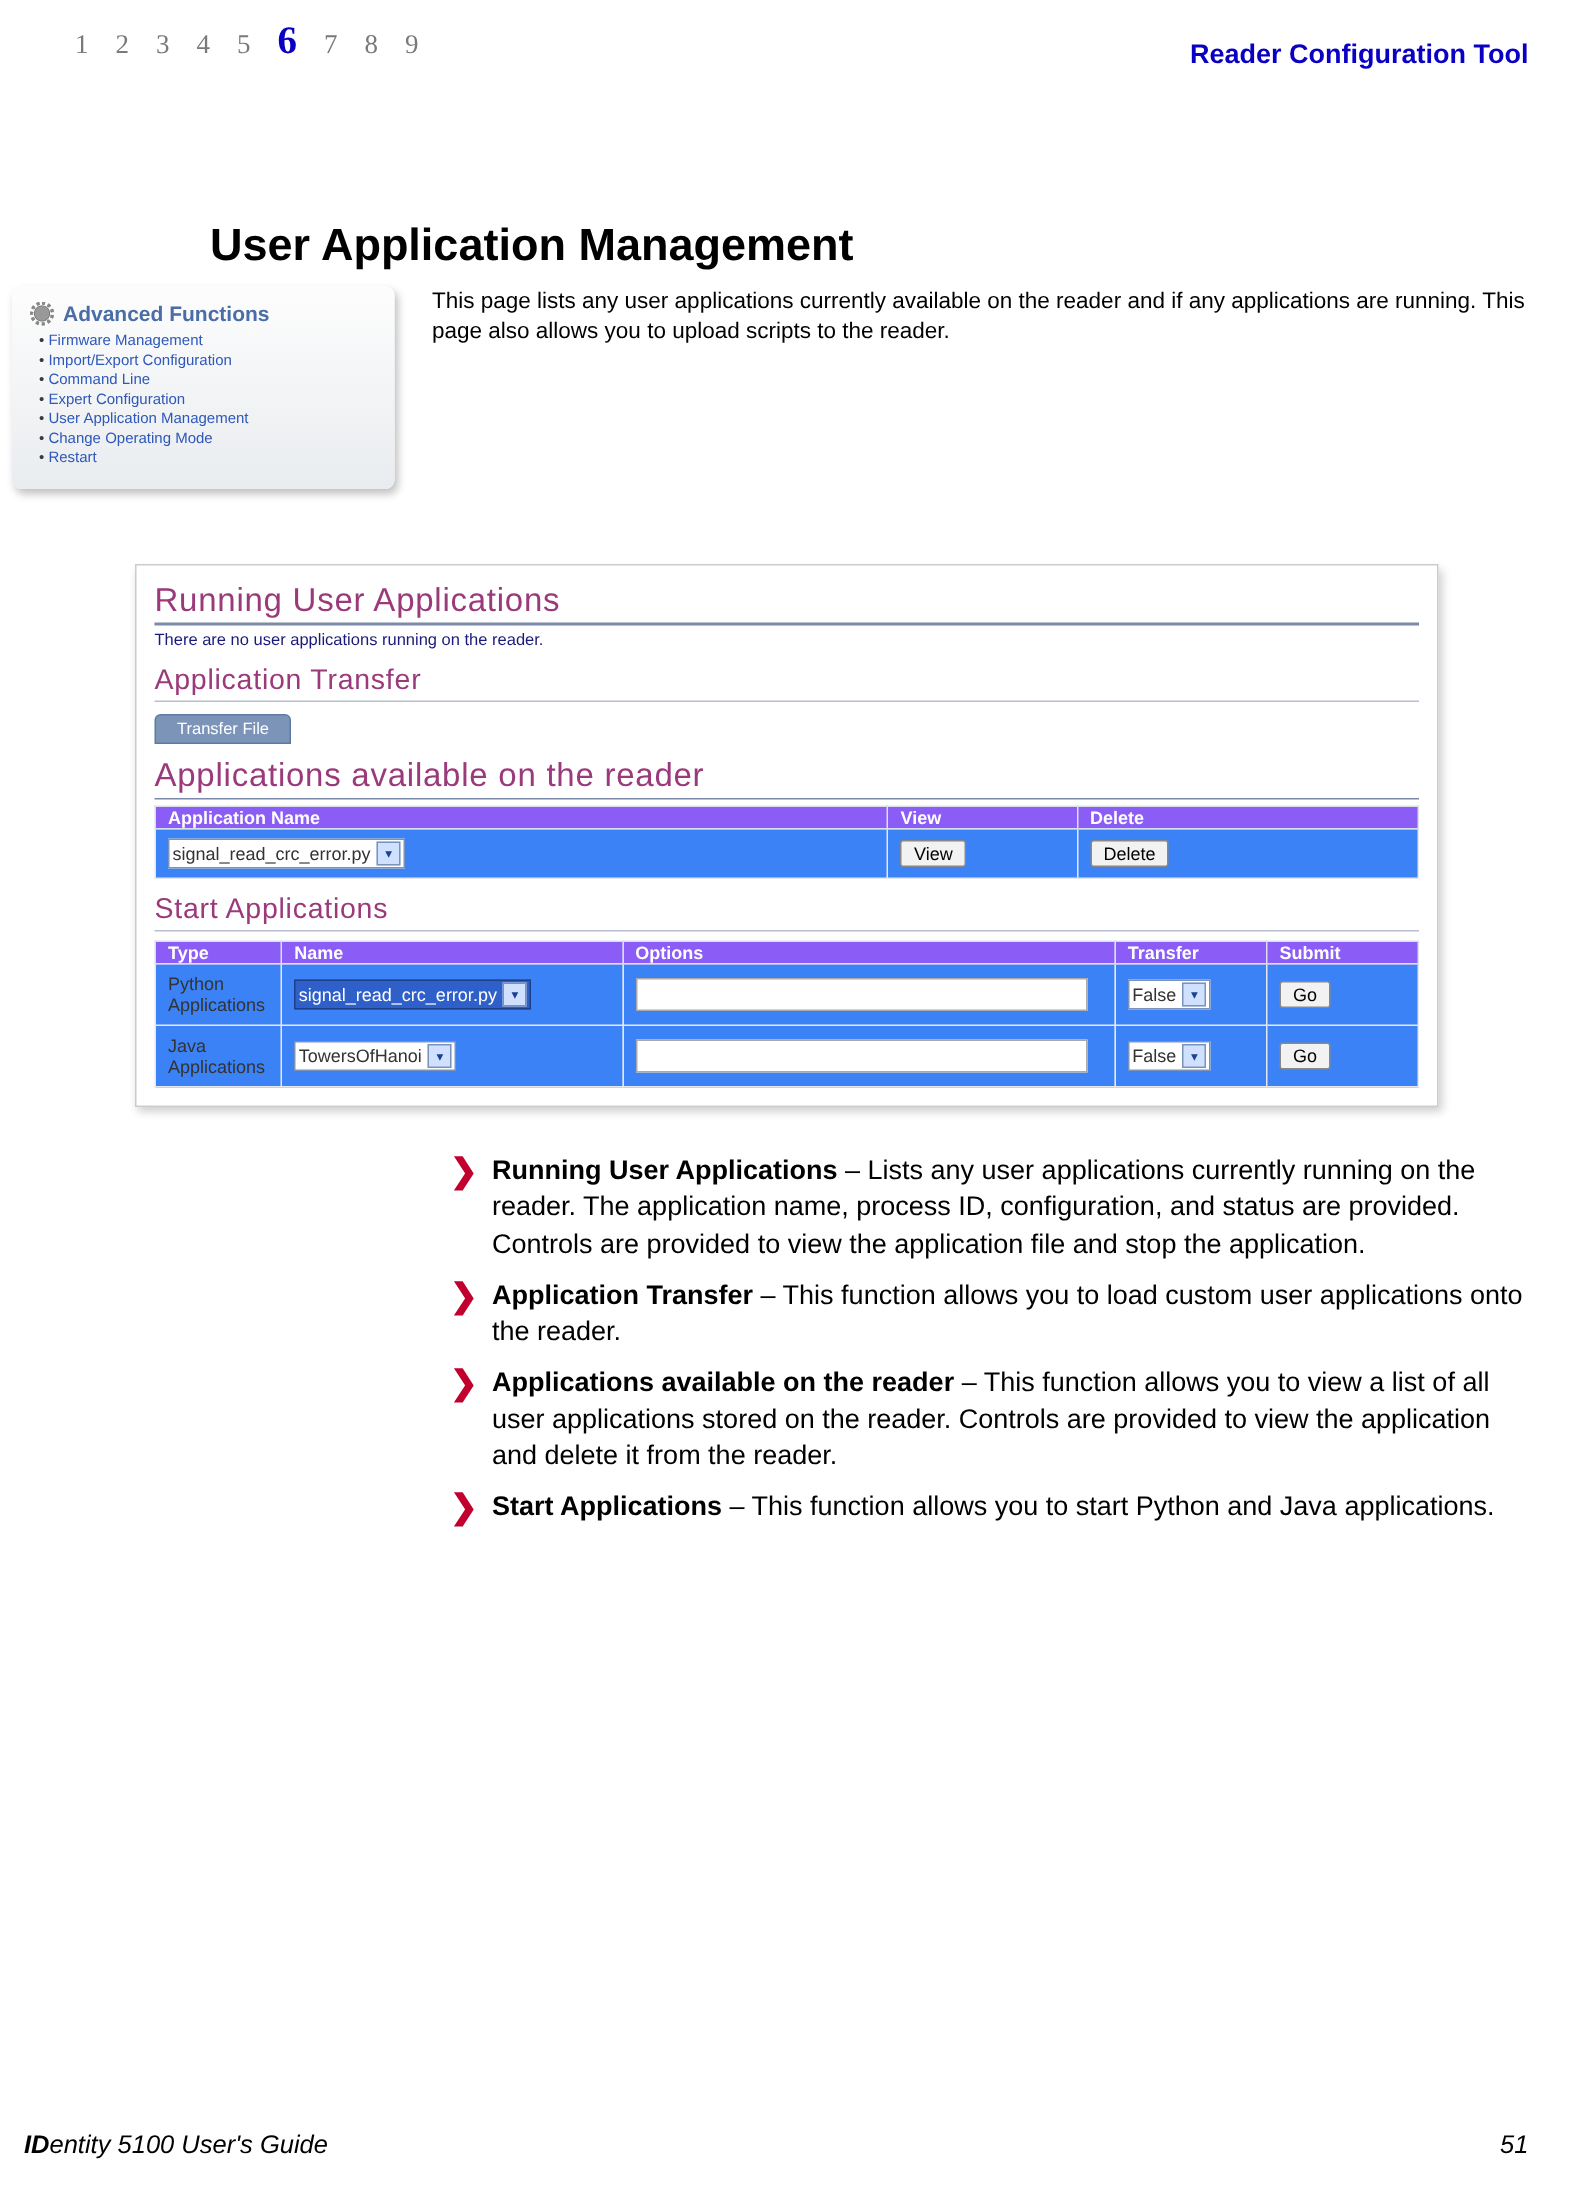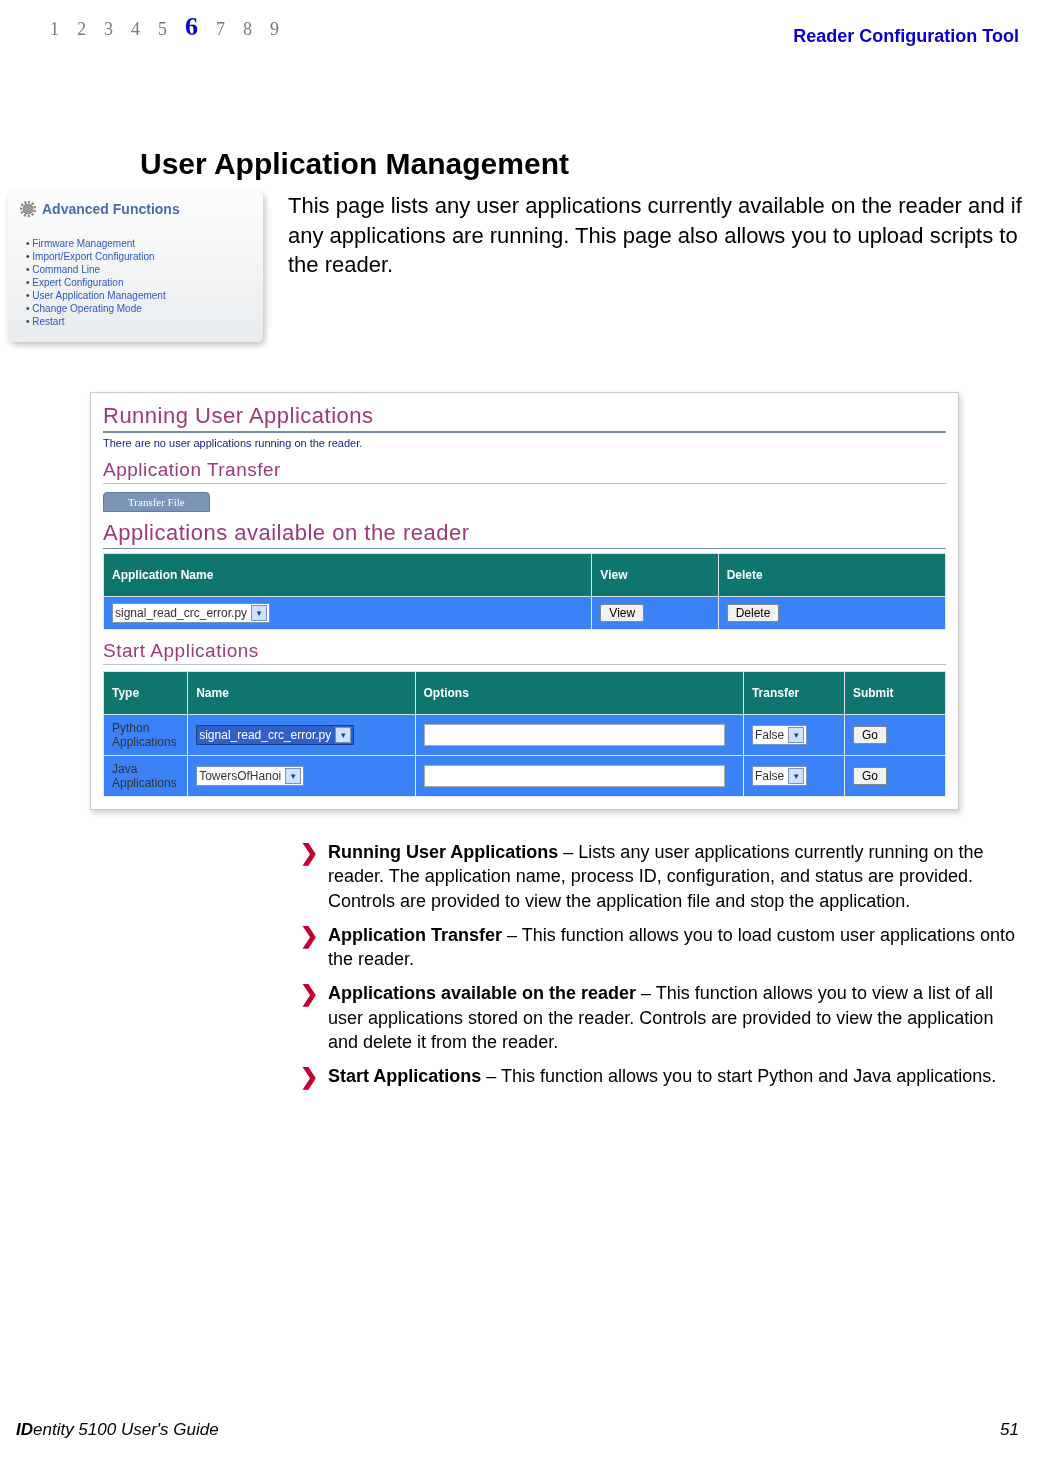--- a/index.html
+++ b/index.html
@@ -65,21 +65,21 @@
     background: linear-gradient(#fdfdfd,#e9ecef);
     padding: 10px 12px 14px 12px;
     box-sizing: border-box;
     font-size: 10px;
     color: #2148a5;
   }
   .sidebar-thumb .af-title {
     font-size: 14px;
     color: #4a6da7;
     font-weight: 600;
-    margin-bottom: 20px;
+    margin-bottom: 4px;
     display:flex;
     align-items:center;
     gap:6px;
   }
   .gear-icon {
     width:16px;height:16px;display:inline-block;
     background: radial-gradient(circle,#999 40%,#777 45%,transparent 50%);
     position:relative;
   }
   .gear-icon::before,.gear-icon::after{
@@ -93,21 +93,21 @@
   .sidebar-thumb li {
     padding: 1px 0;
     color: #2e58b9;
   }
   .sidebar-thumb li::before {
     content: "• ";
     color: #3a3a3a;
   }
   .intro-text {
     flex: 1;
-    font-size: 22px;
+    font-size: 15px;
     line-height: 1.35;
     padding-right: 18px;
   }
   .panel {
     margin: 50px 90px 0 90px;
     border: 1px solid #ccc;
     background: #fff;
     box-shadow: 2px 3px 6px rgba(0,0,0,0.2);
     padding: 8px 12px 12px 12px;
     font-size: 13px;
@@ -158,36 +158,35 @@
     padding: 1px 8px;
     border-radius: 2px;
     cursor: pointer;
   }
   .transfer-file-btn {
     display: inline-block;
     margin-top: 2px;
     background: #7c94b8;
     color: #fff;
     font-size: 11px;
-    padding: 3px 24px;
+    padding: 3px 14px;
     border-radius: 4px 4px 0 0;
     border:1px solid #5f7aa3;
-    font-family:Liberation Serif, serif;
   }
   table.ui {
     width: 100%;
     border-collapse: collapse;
     margin-top: 2px;
     font-size: 12px;
   }
   table.ui th {
-    background: #0f766e;
+    background: #8b5cf6;
     color: #fff;
     text-align: left;
-    padding: 14px 8px;
+    padding: 0 8px;
     font-weight: bold;
     border: 1px solid #dadfe8;
     margin-top: 18px;
   }
   table.ui td {
     background: #3b82f6;
     padding: 6px 8px;
     border: 1px solid #e5e8ee;
     vertical-align: middle;
   }

